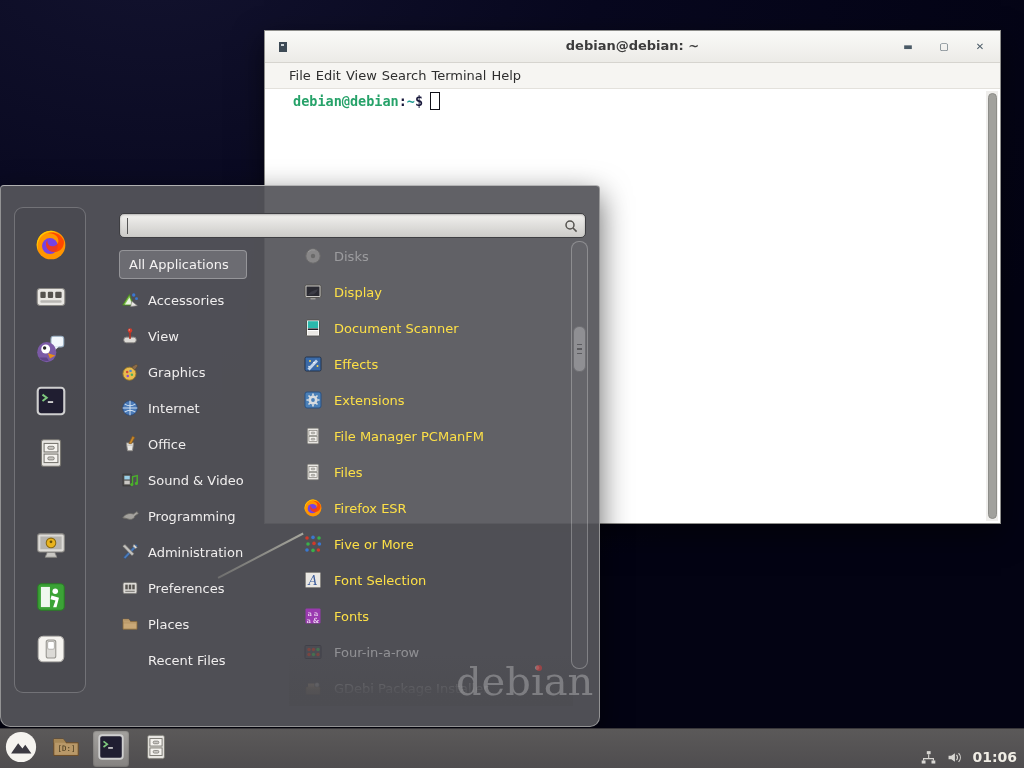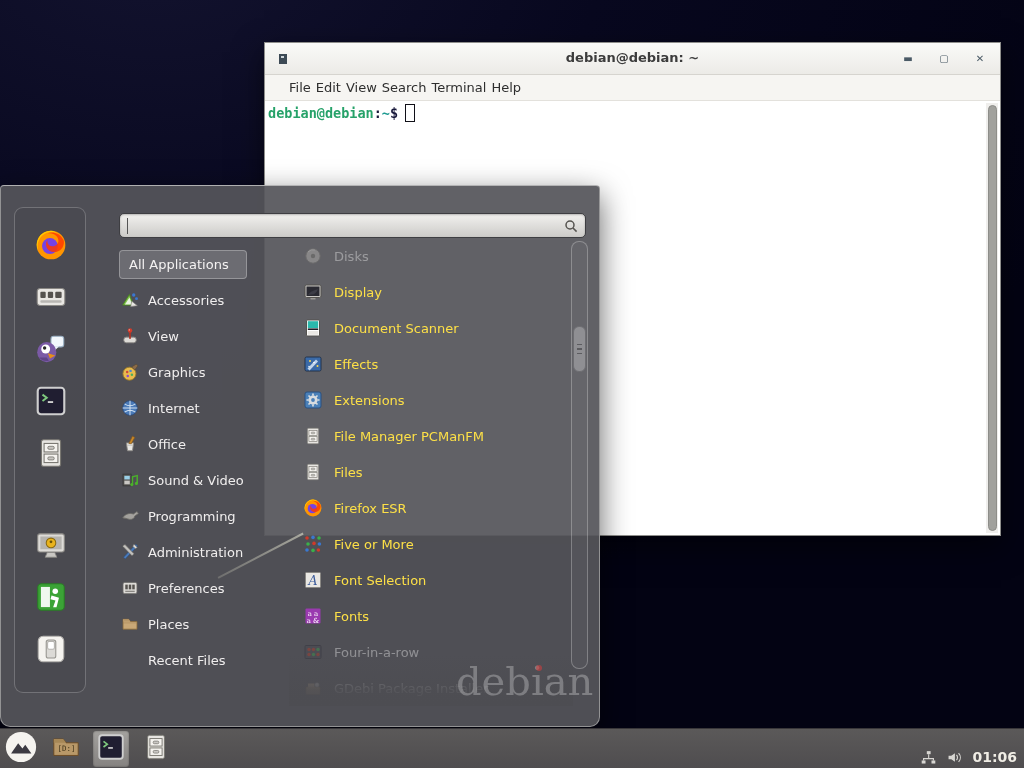--- a/index.html
+++ b/index.html
@@ -2,34 +2,34 @@
 <html><head>
 <meta charset="utf-8">
 <style>
   * { margin:0; padding:0; box-sizing:border-box; }
   html,body { width:1024px; height:768px; overflow:hidden; font-family:"DejaVu Sans", sans-serif; }
   .desktop { position:relative; width:1024px; height:768px;
     background: radial-gradient(ellipse 1000px 700px at 15% -8%, #13132f 0%, #08081f 45%, #030313 100%); }
 
   
   .terminal-window { position:absolute; left:264px; top:30px; width:737px; height:494px;
-    background:#ffffff; border:1px solid #8f8f8c; box-shadow:0 10px 28px rgba(0,0,0,.55); z-index:2;margin-top:12px; }
+    background:#ffffff; border:1px solid #8f8f8c; box-shadow:0 10px 28px rgba(0,0,0,.55); z-index:2; }
   .titlebar { position:relative; height:32px; background:linear-gradient(#fafaf8,#ecebe7);
     border-bottom:1px solid #d6d4cf; }
   .titlebar .win-icon { position:absolute; left:14px; top:11px; width:8px; height:10px;
     background:#3d4a55; }
   .titlebar .win-icon::after { content:''; position:absolute; left:2px; top:2px; width:3px; height:2px; background:#cfd6da; }
   .title-text { position:absolute; left:0; right:0; top:7px; text-align:center;
     font-size:13px; font-weight:bold; color:#3c3c3c; }
   .win-controls { position:absolute; right:14px; top:0; height:32px; display:flex; align-items:center; gap:24px; }
   .win-btn { font-size:10px; color:#4a5a66; width:12px; text-align:center; cursor:default; line-height:10px; }
   .menubar { height:26px; background:#f6f5f2; border-bottom:1px solid #e3e1dc;
     display:flex; align-items:center; gap:5px; padding-left:24px; }
   .menubar .menu-item { font-size:13px; color:#2e2e2e; }
-  .term-body { position:absolute; top:58px; bottom:0; left:0; right:0; background:#fff; }
+  .term-body { position:absolute; top:58px; bottom:0; left:0; right:0; background:#fff;padding-left:25px; }
   .prompt-line { font-family:"DejaVu Sans Mono", monospace; font-size:13.5px; font-weight:bold;
     padding:3px 0 0 3px; display:flex; align-items:center; }
   .p-user { color:#26a269; }
   .p-sep  { color:#17173a; }
   .p-path { color:#1d9a90; }
   .p-dollar { color:#17173a; margin-right:7px; }
   .term-cursor { display:inline-block; width:10px; height:18px; border:1.6px solid #101018; }
   .term-scrollbar { position:absolute; top:2px; right:2px; bottom:2px; width:12px; background:#efeeec; }
   .term-scroll-thumb { position:absolute; left:1.5px; right:1.5px; top:2px; bottom:2px;
     background:#a1a19d; border-radius:5px; border:1px solid #8d8d89; }

